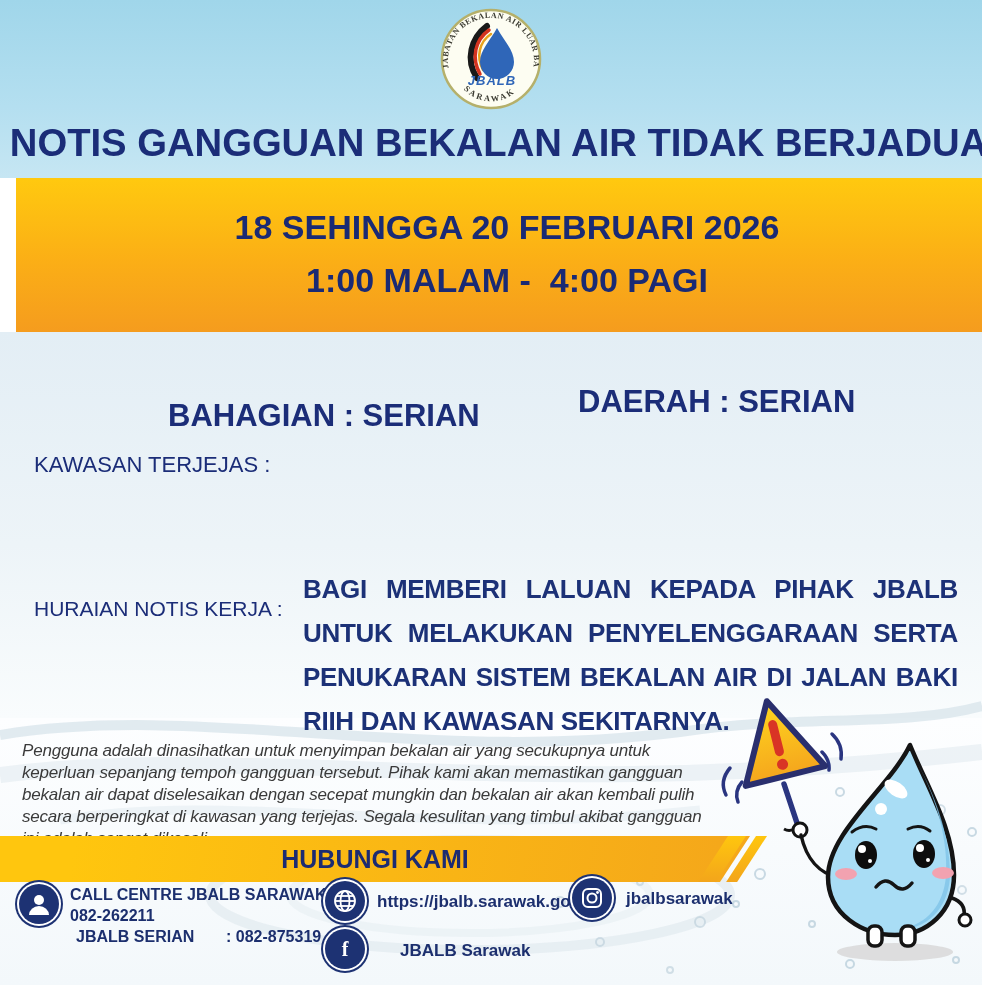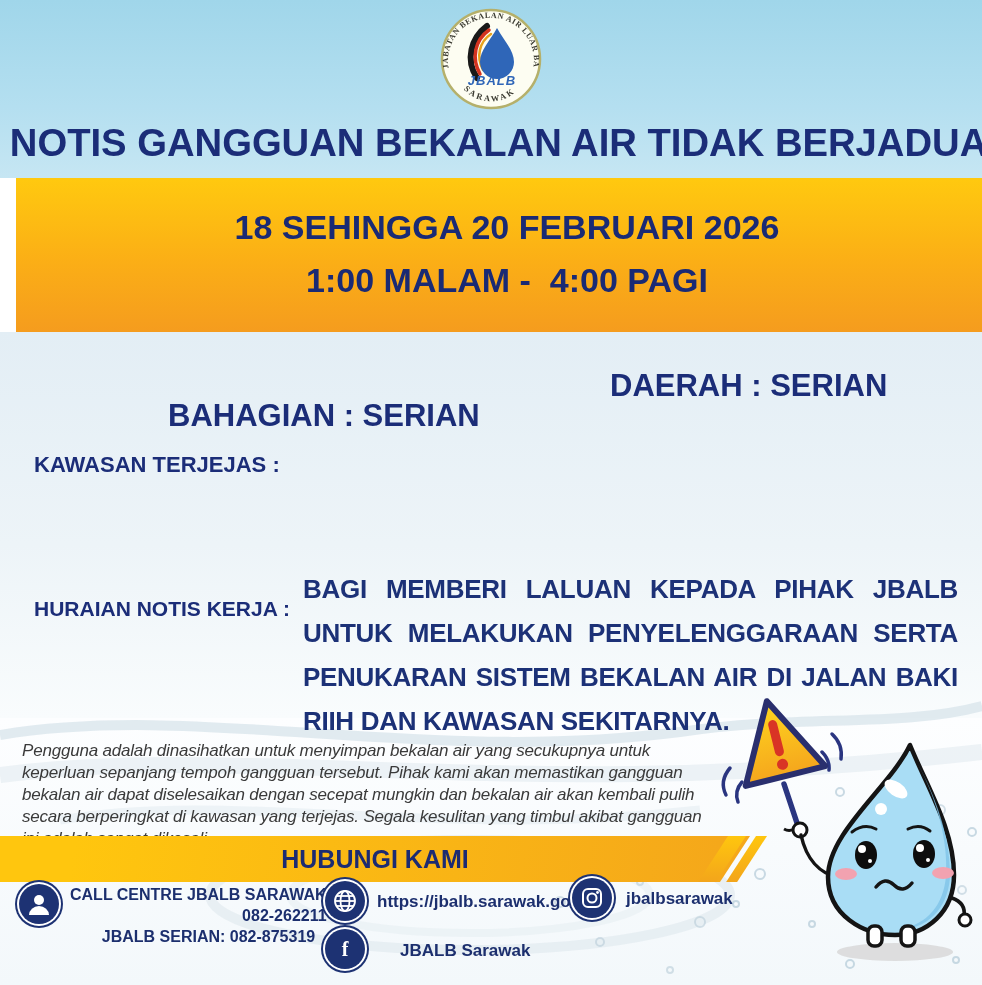--- a/index.html
+++ b/index.html
@@ -18,22 +18,22 @@
     font-size:39px;font-weight:bold;color:#1b2d78;white-space:nowrap;
     transform:scaleX(.98);transform-origin:center;z-index:2;}
   .date-banner{position:absolute;left:16px;top:178px;width:982px;height:154px;
     background:linear-gradient(180deg,#ffc90f 0%,#fbae16 55%,#f59c1e 100%);z-index:2;}
   .date-banner-inner{padding-top:23px;}
   .date-line{text-align:center;font-size:34px;font-weight:bold;color:#1a2a74;
     line-height:53px;white-space:pre;}
   .location-row{position:absolute;top:366px;left:0;width:982px;z-index:2;
     font-size:31px;font-weight:bold;color:#1b2d78;}
   .loc-bahagian{position:absolute;left:168px;top:0;white-space:nowrap;margin-top:32px;}
-  .loc-daerah{position:absolute;left:578px;top:2px;white-space:nowrap;margin-left:32px;}
-  .section-label{position:absolute;left:34px;font-weight:bold;color:#1b2d78;z-index:2;white-space:nowrap;}
+  .loc-daerah{position:absolute;left:578px;top:18px;white-space:nowrap;}
+  .section-label{position:absolute;left:34px;font-weight:normal;color:#1b2d78;z-index:2;white-space:nowrap;}
   .label-area{top:452px;font-size:22px;}
   .label-work{top:597px;font-size:21px;}
   .body-text{position:absolute;left:303px;width:655px;font-weight:bold;color:#1c3177;
     font-size:26px;letter-spacing:-.3px;text-align:justify;z-index:2;}
   .body-area{top:441px;line-height:46px;}
   .body-work{top:567px;line-height:44px;}
   .advisory{position:absolute;left:22px;top:740px;width:694px;z-index:2;
     font-size:17px;font-style:italic;color:#3a3a3a;line-height:22px;letter-spacing:-.2px;}
   .contact-banner{position:absolute;left:0;top:836px;width:714px;height:46px;z-index:2;
     background:linear-gradient(100deg,#ffc60e 10%,#f5a81a 95%);
@@ -45,23 +45,23 @@
     background:linear-gradient(180deg,#ffc60e,#f3a51b);}
   .stripe-1{left:728px;width:18px;}
   .stripe-2{left:756px;width:11px;}
   .icon-circle{position:absolute;width:40px;height:40px;border-radius:50%;background:#1d3273;
     display:flex;align-items:center;justify-content:center;z-index:2;
     box-shadow:0 0 0 2px #fff,0 0 0 4px #1d3273;}
   .ic-person{left:19px;top:884px;}
   .ic-globe{left:325px;top:881px;}
   .ic-facebook{left:325px;top:929px;}
   .ic-instagram{left:572px;top:878px;}
-  .contact-text{position:absolute;color:#1c2f6e;font-weight:bold;z-index:2;text-align:right;}
+  .contact-text{position:absolute;color:#1c2f6e;font-weight:bold;z-index:2;}
   .cc-block{left:70px;top:884px;font-size:16px;line-height:21px;}
-  .cc-line3{display:flex;}
+  .cc-line3{display:flex;margin-left:6px;}
   .cc-name{width:150px;}
   .link-website{left:377px;top:892px;font-size:17px;}
   .link-facebook{left:377px;top:941px;font-size:17px;margin-left:23px;}
   .link-instagram{left:626px;top:889px;font-size:17px;}
   .mascot{position:absolute;left:700px;top:672px;z-index:3;}
   .logo{position:absolute;left:435px;top:6px;z-index:2;}
 </style>
 </head>
 <body>
 

